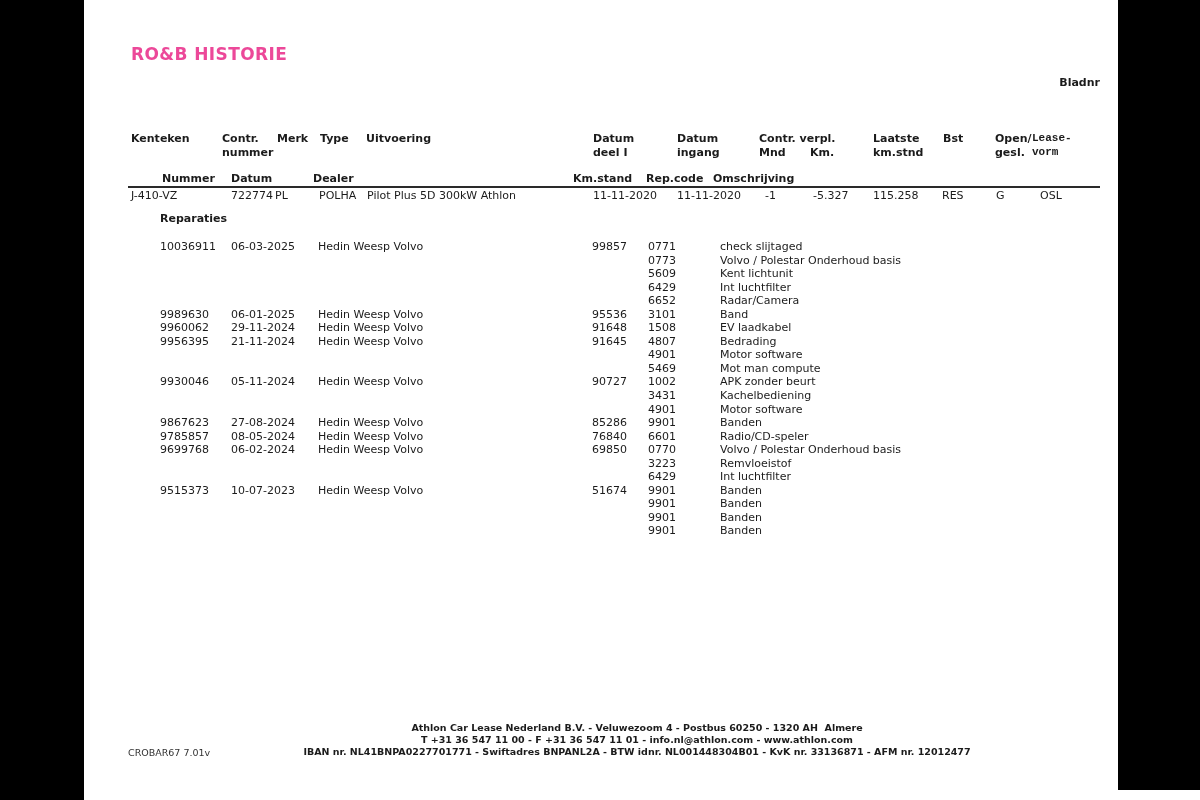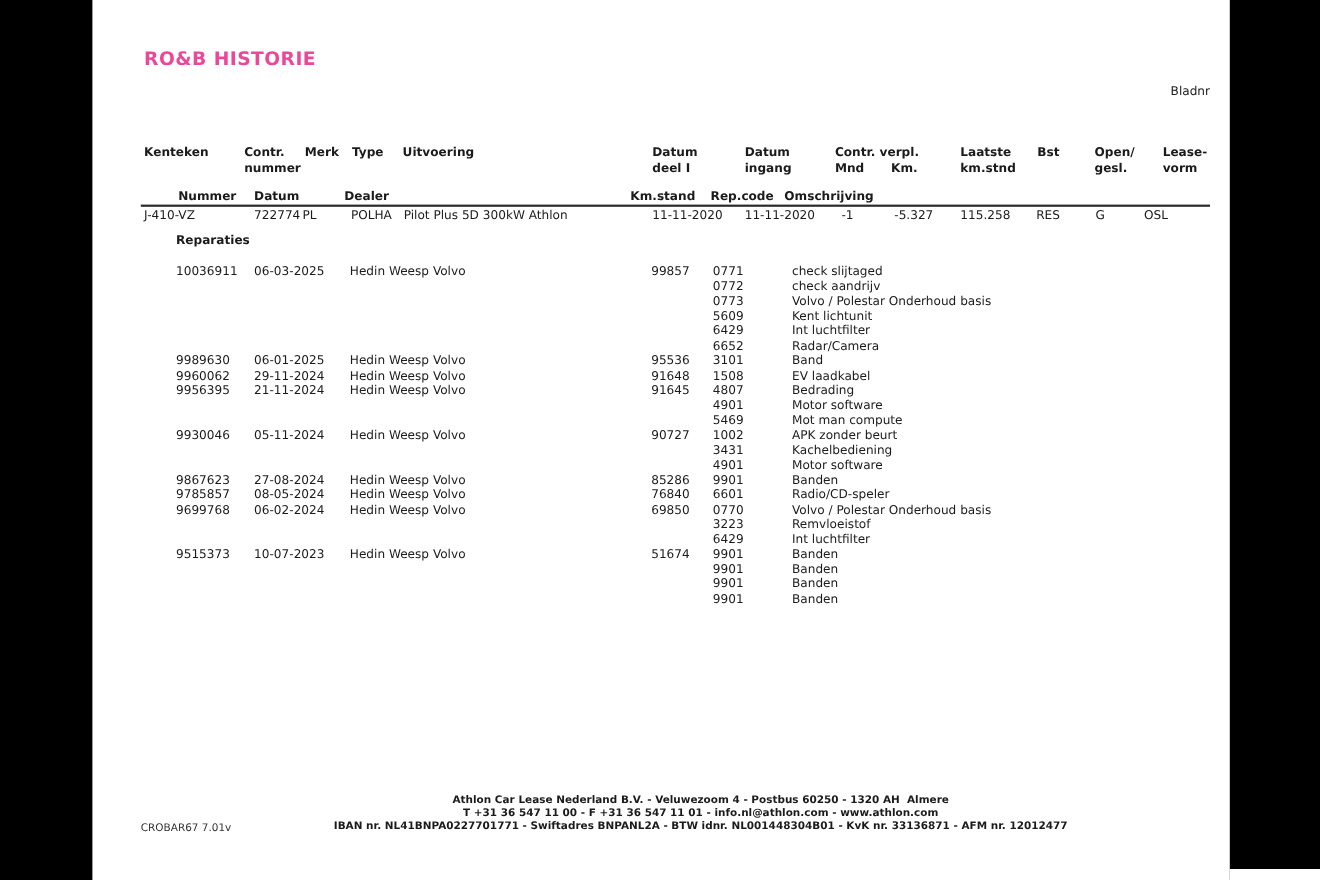--- a/index.html
+++ b/index.html
@@ -10,28 +10,28 @@
   .canvas{position:relative;width:1200px;height:800px;background:#000;}
   .page{
     position:absolute;left:84px;top:0;width:1034px;height:800px;
     background:#ffffff;color:#1b1b1b;
   }
   .corner-white{position:absolute;left:1118px;top:790px;width:82px;height:10px;background:#fff;}
   .abs{position:absolute;white-space:nowrap;}
   .t11{font-size:11px;line-height:13px;}
   .b{font-weight:bold;}
   .title{left:47px;top:44px;font-size:17px;font-weight:bold;letter-spacing:.4px;color:#ec4899;}
-  .bladnr{left:916px;top:76px;width:100px;text-align:right;font-weight:normal;font-size:11px;}
+  .bladnr{left:916px;top:76px;width:100px;text-align:right;font-weight:bold;font-size:11px;}
 
   
   .h1a{top:132px;} .h1b{top:146px;}
   .x-kent{left:47px;} .x-contr{left:138px;} .x-merk{left:193px;} .x-type{left:236px;}
   .x-uitv{left:282px;} .x-dd{left:509px;} .x-di{left:593px;} .x-cv{left:675px;}
   .x-kmh{left:726px;} .x-laat{left:789px;} .x-bst{left:859px;} .x-open{left:911px;}
-  .x-lease{left:973px;}
+  .x-lease{left:948px;font-family:Liberation Mono, monospace;}
 
   
   .h2{top:172px;}
   .x-num{left:78px;} .x-dat{left:147px;} .x-deal{left:229px;}
   .x-kms{left:489px;} .x-rep{left:562px;} .x-oms{left:629px;}
 
   .rule{position:absolute;left:44px;top:186px;width:972px;height:2px;background:#2a2a2a;}
 
   
   .crow{top:189px;}
@@ -110,24 +110,20 @@
     <div class="repair-table">
         <div class="rline">
           <span class="rc c-num">10036911</span>
           <span class="rc c-dat">06-03-2025</span>
           <span class="rc c-dea">Hedin Weesp Volvo</span>
           <span class="rc c-km">99857</span>
           <span class="rc c-code">0771</span>
           <span class="rc c-oms">check slijtaged</span>
         </div>
         <div class="rline">
-          <span class="rc c-code">0772</span>
-          <span class="rc c-oms">check aandrijv</span>
-        </div>
-        <div class="rline">
           <span class="rc c-code">0773</span>
           <span class="rc c-oms">Volvo / Polestar Onderhoud basis</span>
         </div>
         <div class="rline">
           <span class="rc c-code">5609</span>
           <span class="rc c-oms">Kent lichtunit</span>
         </div>
         <div class="rline">
           <span class="rc c-code">6429</span>
           <span class="rc c-oms">Int luchtfilter</span>

